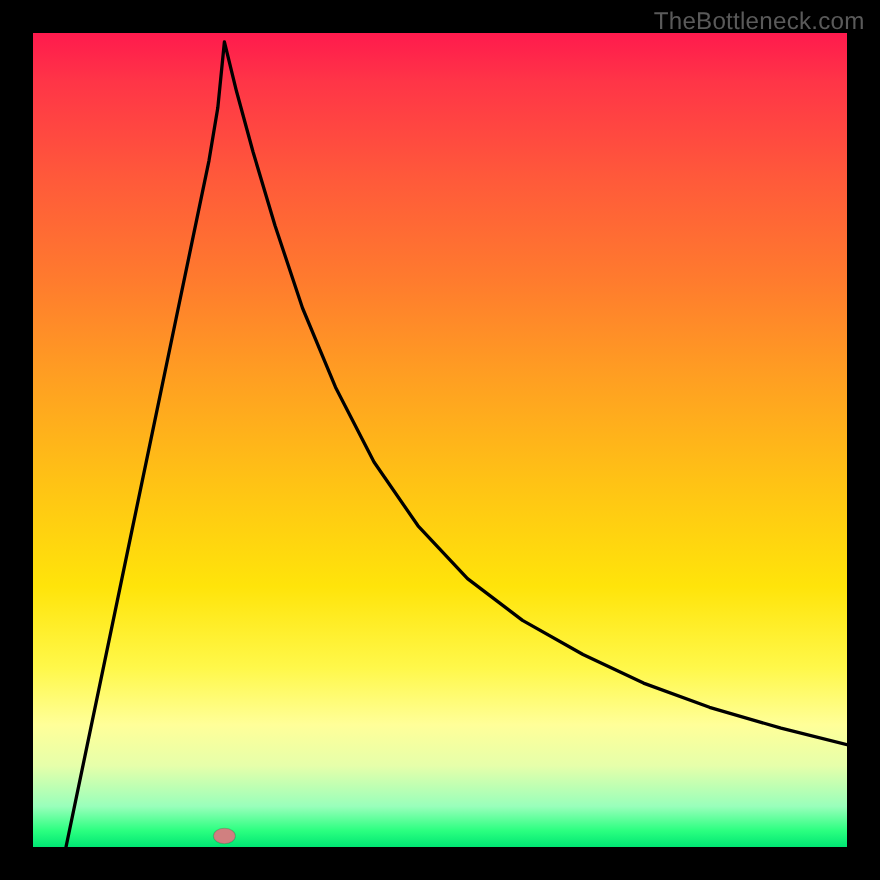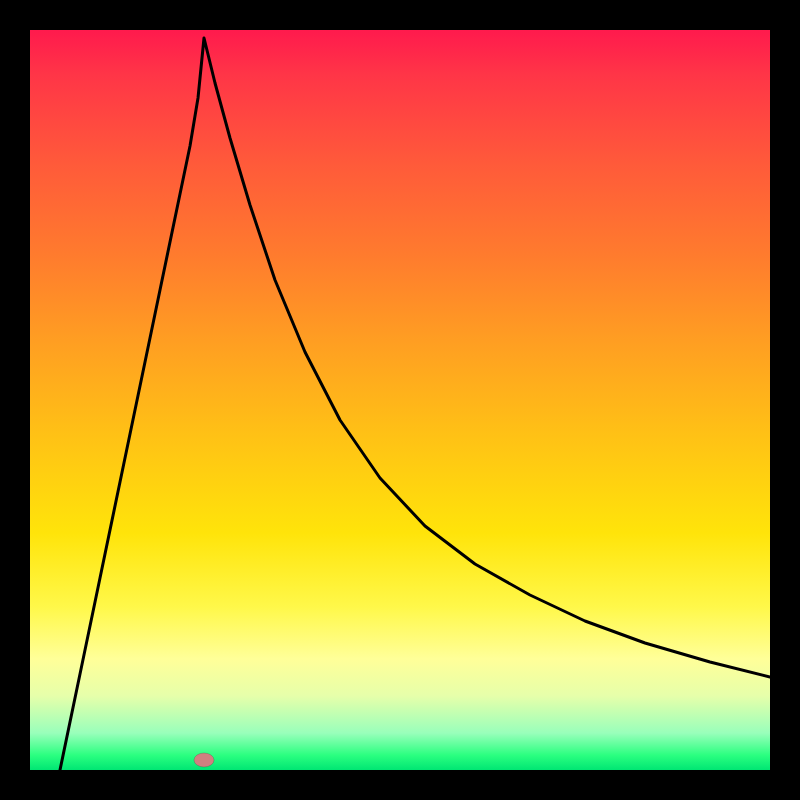--- a/index.html
+++ b/index.html
@@ -67,13 +67,14 @@
 
   <svg id="plot-svg" viewBox="0 0 740 740">
     <g id="curve-group">
         <path d="M30.0,740.0 L50.0,644.0 L70.0,548.0 L90.0,452.0 L110.0,356.0 L130.0,260.0 L150.0,164.0 L160.0,116.0 L168.0,68.0 L174.0,8.0 L174.0,8.0 L185.0,53.0 L200.0,108.0 L220.0,175.0 L245.0,250.0 L275.0,322.0 L310.0,390.0 L350.0,448.0 L395.0,496.0 L445.0,534.0 L500.0,565.0 L555.0,591.0 L615.0,613.0 L680.0,632.0 L740.0,647.0 " fill="none" stroke="#000" stroke-width="3" stroke-linejoin="round" stroke-linecap="round"></path>
       </g>
     <g id="marker-group">
         <ellipse cx="174" cy="730" rx="10" ry="7" fill="#d08080" stroke="rgba(0,0,0,0.15)" stroke-width="1"></ellipse>
       </g>
   </svg>
 
+  <div id="watermark">TheBottleneck.com</div>
 </div>
 
 </body></html>

